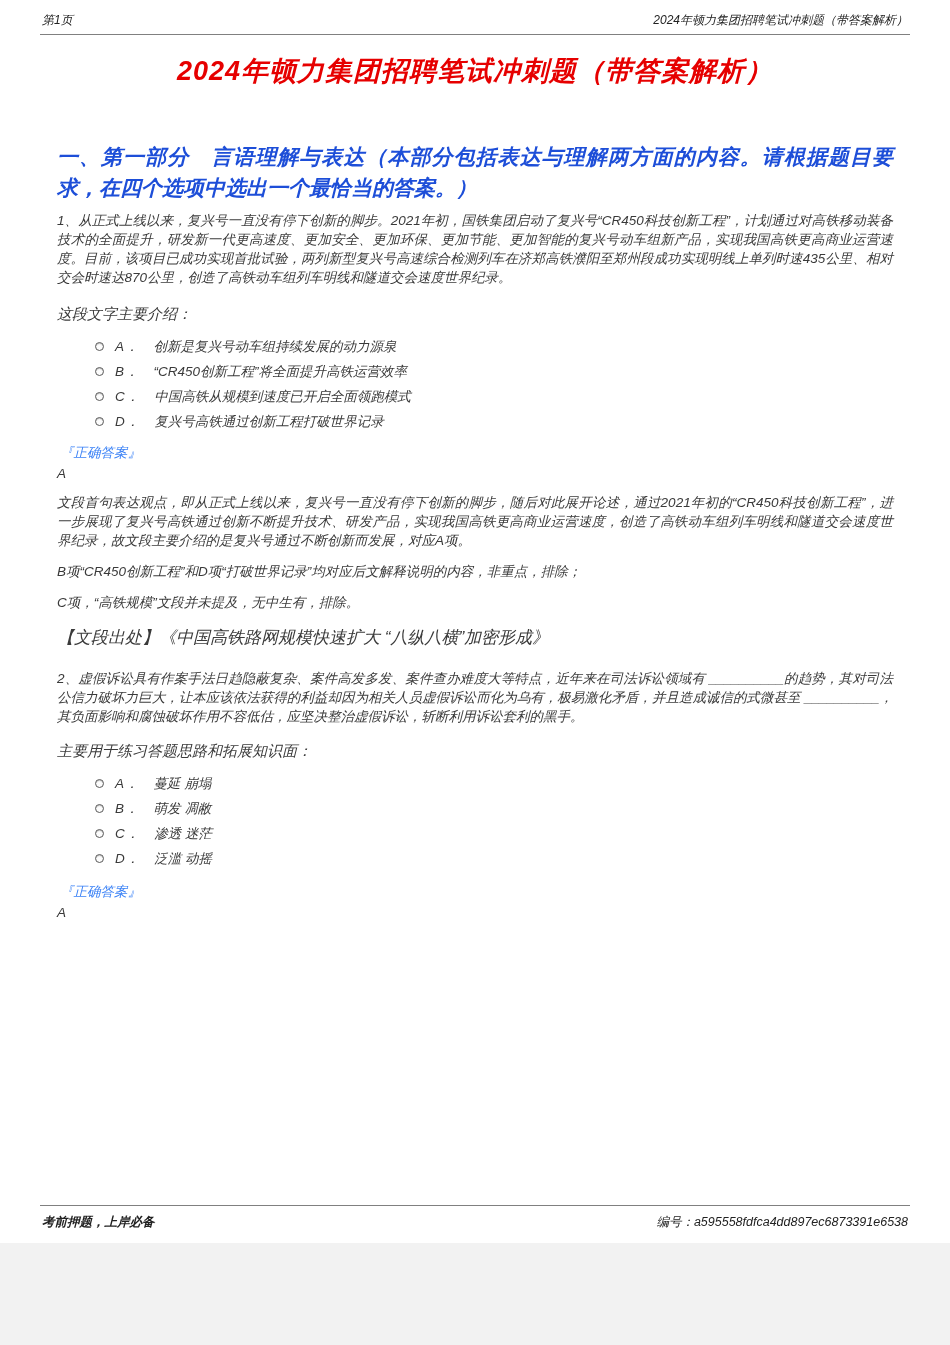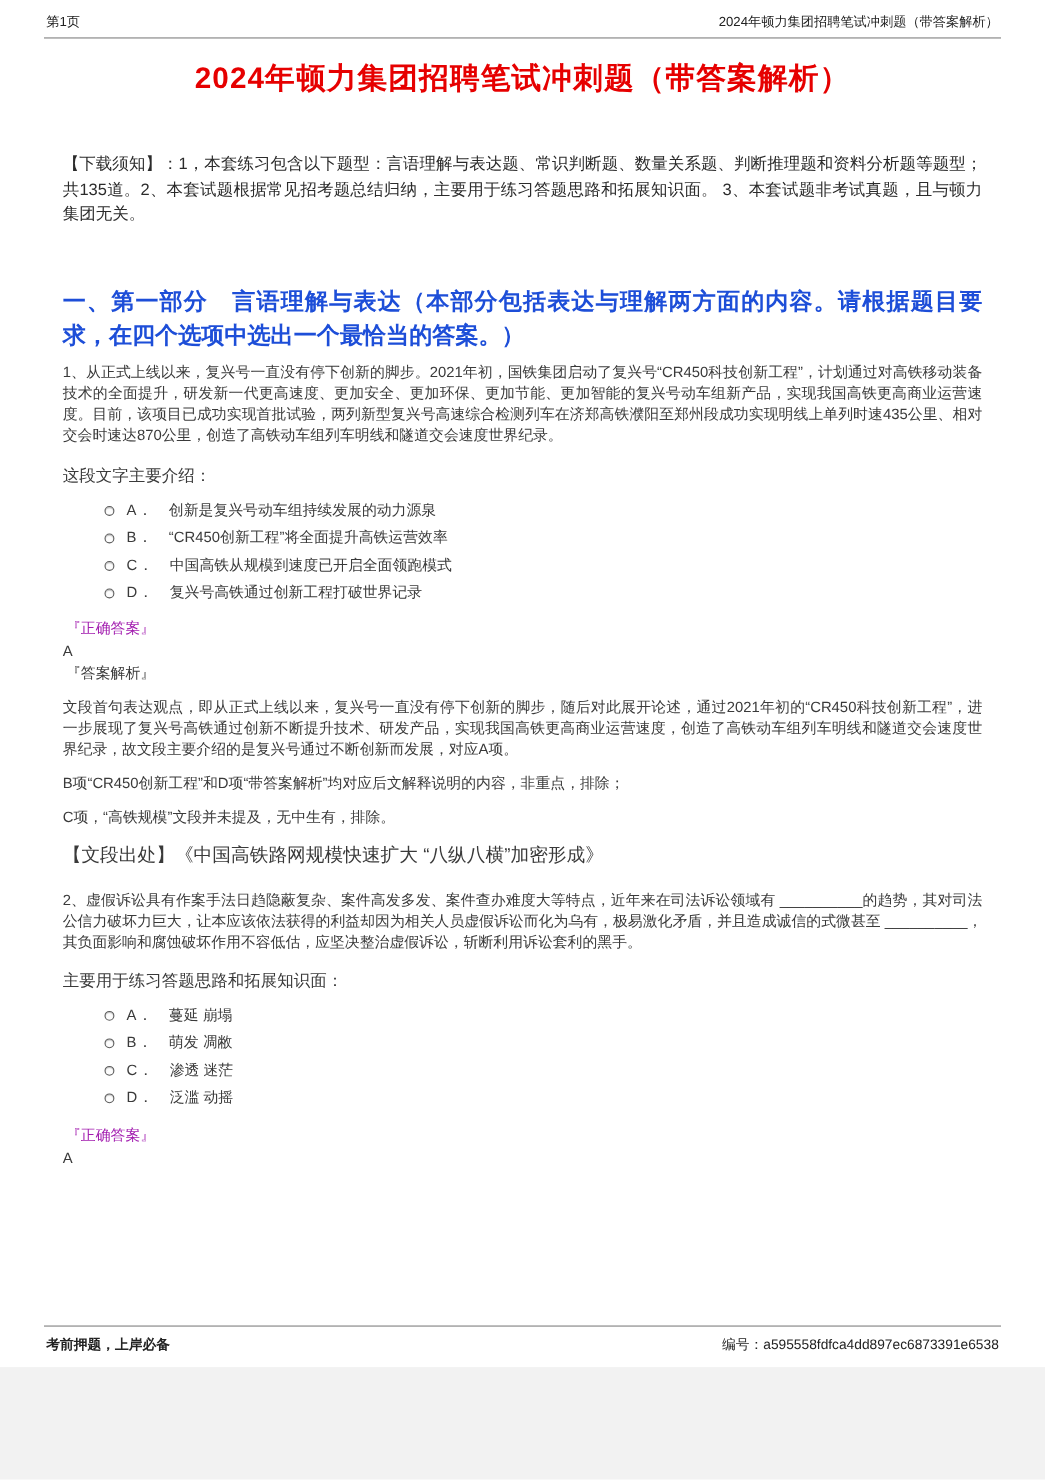--- a/index.html
+++ b/index.html
@@ -1,20 +1,20 @@
 <!DOCTYPE html>
 <html><head>
 <meta charset="utf-8">
 <style>
   * { margin: 0; padding: 0; box-sizing: border-box; }
   html, body { background: #f2f2f2; }
   body { font-family: "Liberation Sans", "DejaVu Sans", sans-serif; }
   .page {
     width: 950px; height: 1243px; margin: 0 auto; background: #ffffff;
-    position: relative; overflow: hidden; color: #333;
+    position: relative; overflow: hidden; color: #333; font-style: italic;
   }
   .header {
     margin: 0 40px; padding: 12px 2px 5px 2px;
     display: flex; justify-content: space-between; align-items: flex-end;
     font-size: 12px; color: #222; border-bottom: 1px solid #808080;
   }
   .doc-title {
     text-align: center; color: #e60000; font-weight: bold;
     font-size: 27px; margin-top: 18px; letter-spacing: 1px;
   }
@@ -36,21 +36,21 @@
     display: flex; align-items: center; height: 25px;
     font-size: 13.5px; color: #3a3a3a; cursor: pointer;
   }
   .radio {
     width: 9px; height: 9px; border-radius: 50%;
     border: 1.5px solid #5a5a5a; background: #fdfdfd;
     box-shadow: inset 0 1px 1px rgba(0,0,0,.25);
     margin-right: 11px; flex: 0 0 auto;
   }
   .opt-label { margin-right: 14px; letter-spacing: 1px; }
-  .ans-label { margin: 10px 57px 0 60px; font-size: 13.5px; color: #a21caf; }
+  .ans-label { margin: 10px 57px 0 60px; font-size: 13.5px; color: #3b82f6; }
   .ans-value { margin: 4px 57px 0 57px; font-size: 13.5px; color: #3a3a3a; }
   .ana-label { margin: 4px 57px 0 60px; font-size: 13.5px; color: #3a3a3a; }
   .body-para {
     margin: 12px 57px 0 57px; font-size: 13.5px; line-height: 19px;
     color: #3a3a3a; text-align: justify;
   }
   .source-para { margin: 14px 57px 0 57px; font-size: 17px; color: #3a3a3a; }
   .q2 { margin-top: 20px; }
   .q2 .prompt { margin-top: 16px; }
   .q2 .ans-label { margin-top: 12px; }
@@ -67,21 +67,20 @@
 
 <div class="page">
 
   <div class="header">
     <span>第1页</span>
     <span>2024年顿力集团招聘笔试冲刺题（带答案解析）</span>
   </div>
 
   <h1 class="doc-title">2024年顿力集团招聘笔试冲刺题（带答案解析）</h1>
 
-  <p class="notice">【下载须知】：1，本套练习包含以下题型：言语理解与表达题、常识判断题、数量关系题、判断推理题和资料分析题等题型；共135道。2、本套试题根据常见招考题总结归纳，主要用于练习答题思路和拓展知识面。 3、本套试题非考试真题，且与顿力集团无关。</p>
 
   <h2 class="section-heading">一、第一部分　言语理解与表达（本部分包括表达与理解两方面的内容。请根据题目要求，在四个选项中选出一个最恰当的答案。）</h2>
 
   <div class="question">
     <p class="stem">1、从正式上线以来，复兴号一直没有停下创新的脚步。2021年初，国铁集团启动了复兴号“CR450科技创新工程”，计划通过对高铁移动装备技术的全面提升，研发新一代更高速度、更加安全、更加环保、更加节能、更加智能的复兴号动车组新产品，实现我国高铁更高商业运营速度。目前，该项目已成功实现首批试验，两列新型复兴号高速综合检测列车在济郑高铁濮阳至郑州段成功实现明线上单列时速435公里、相对交会时速达870公里，创造了高铁动车组列车明线和隧道交会速度世界纪录。</p>
     <p class="prompt">这段文字主要介绍：</p>
 
     <div class="options">
       <div class="option">
         <span class="radio"></span>
@@ -100,24 +99,23 @@
       </div>
       <div class="option">
         <span class="radio"></span>
         <span class="opt-label">D．</span>
         <span class="opt-text">复兴号高铁通过创新工程打破世界记录</span>
       </div>
     </div>
 
     <p class="ans-label">『正确答案』</p>
     <p class="ans-value">A</p>
-    <p class="ana-label">『答案解析』</p>
 
     <p class="body-para">文段首句表达观点，即从正式上线以来，复兴号一直没有停下创新的脚步，随后对此展开论述，通过2021年初的“CR450科技创新工程”，进一步展现了复兴号高铁通过创新不断提升技术、研发产品，实现我国高铁更高商业运营速度，创造了高铁动车组列车明线和隧道交会速度世界纪录，故文段主要介绍的是复兴号通过不断创新而发展，对应A项。</p>
-    <p class="body-para">B项“CR450创新工程”和D项“带答案解析”均对应后文解释说明的内容，非重点，排除；</p>
+    <p class="body-para">B项“CR450创新工程”和D项“打破世界记录”均对应后文解释说明的内容，非重点，排除；</p>
     <p class="body-para">C项，“高铁规模”文段并未提及，无中生有，排除。</p>
     <p class="source-para">【文段出处】《中国高铁路网规模快速扩大 “八纵八横”加密形成》</p>
   </div>
 
   <div class="question q2">
     <p class="stem">2、虚假诉讼具有作案手法日趋隐蔽复杂、案件高发多发、案件查办难度大等特点，近年来在司法诉讼领域有 __________的趋势，其对司法公信力破坏力巨大，让本应该依法获得的利益却因为相关人员虚假诉讼而化为乌有，极易激化矛盾，并且造成诚信的式微甚至 __________，其负面影响和腐蚀破坏作用不容低估，应坚决整治虚假诉讼，斩断利用诉讼套利的黑手。</p>
     <p class="prompt">主要用于练习答题思路和拓展知识面：</p>
 
     <div class="options">
       <div class="option">

